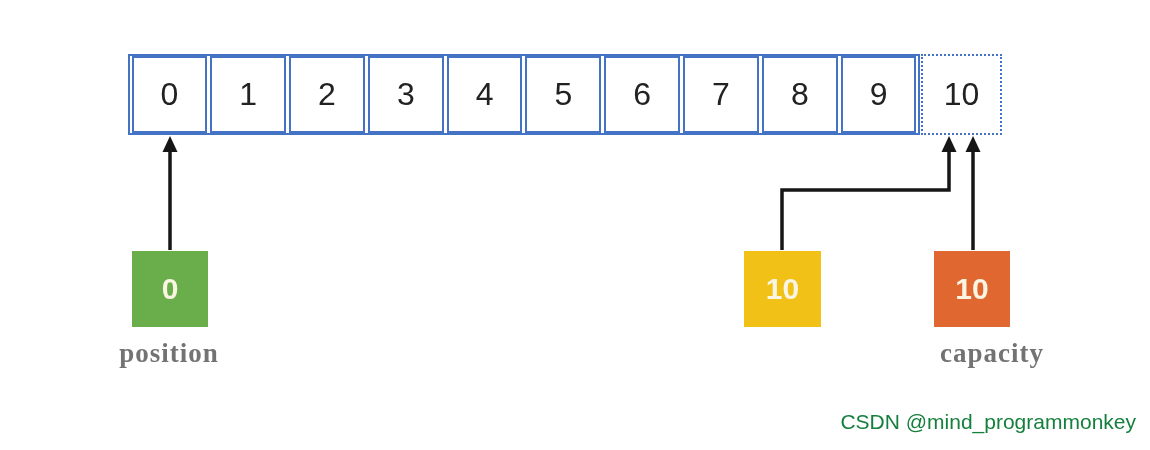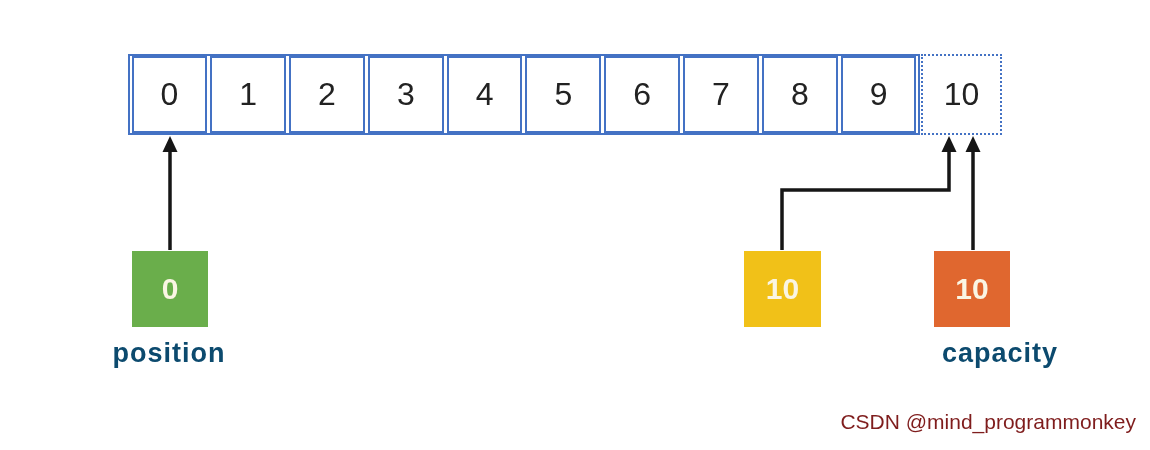--- a/index.html
+++ b/index.html
@@ -65,32 +65,32 @@
     font-size: 30px;
     font-weight: 700;
     color: #faf5e3;
   }
   
   .plabel {
     position: absolute;
     top: 338px;
     width: 200px;
     text-align: center;
-    font-family: Liberation Sans, sans-serif;
+    font-family: Liberation Serif, serif;
     font-weight: 700;
     font-size: 27px;
-    color: #0c4a6e;
+    color: #737373;
     letter-spacing: 1px;
   }
   
   .watermark {
     position: absolute;
     right: 14px; top: 410px;
     font-size: 21px;
-    color: #7f1d1d;
+    color: #15803d;
   }
 </style>
 </head>
 <body>
 
 <div class="canvas">
 
   <div class="array-outer">
     <div class="cell">0</div>
     <div class="cell">1</div>
@@ -119,17 +119,17 @@
       <line class="shaft" x1="973" y1="250" x2="973" y2="150"></line>
       <polygon class="head" points="973,136 965.5,152 980.5,152"></polygon>
     </g>
   </svg>
 
   <div class="pbox" style="left: 132px; background-color: rgb(106, 174, 75);">0</div>
   <div class="pbox" style="left: 744px; width: 77px; background-color: rgb(241, 193, 24);">10</div>
   <div class="pbox" style="left: 934px; background-color: rgb(224, 103, 47);">10</div>
 
   <div class="plabel" style="left:69px;">position</div>
-  <div class="plabel" style="left:900px;">capacity</div>
+  <div class="plabel" style="left:844px;text-align:right;">capacity</div>
 
   <div class="watermark">CSDN @mind_programmonkey</div>
 
 </div>
 
 </body></html>

